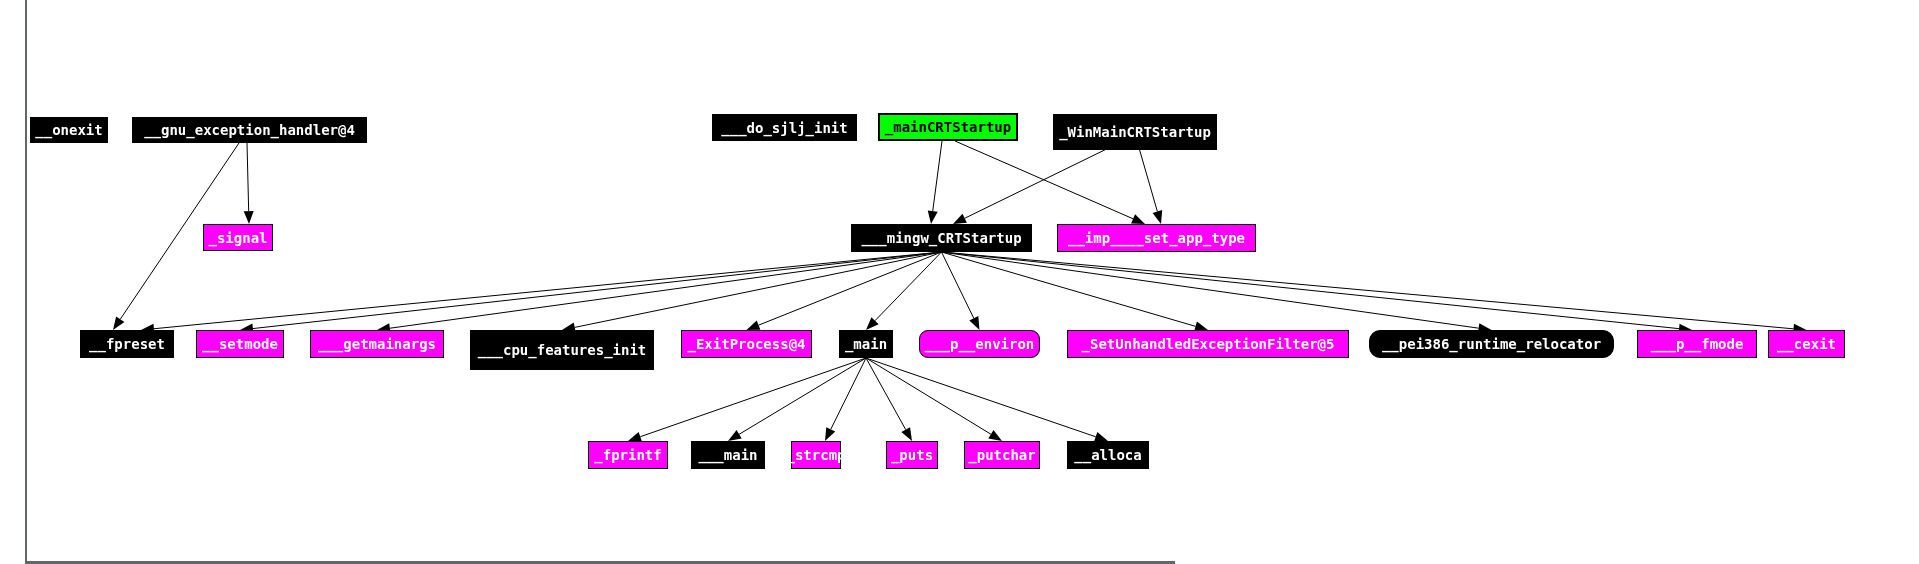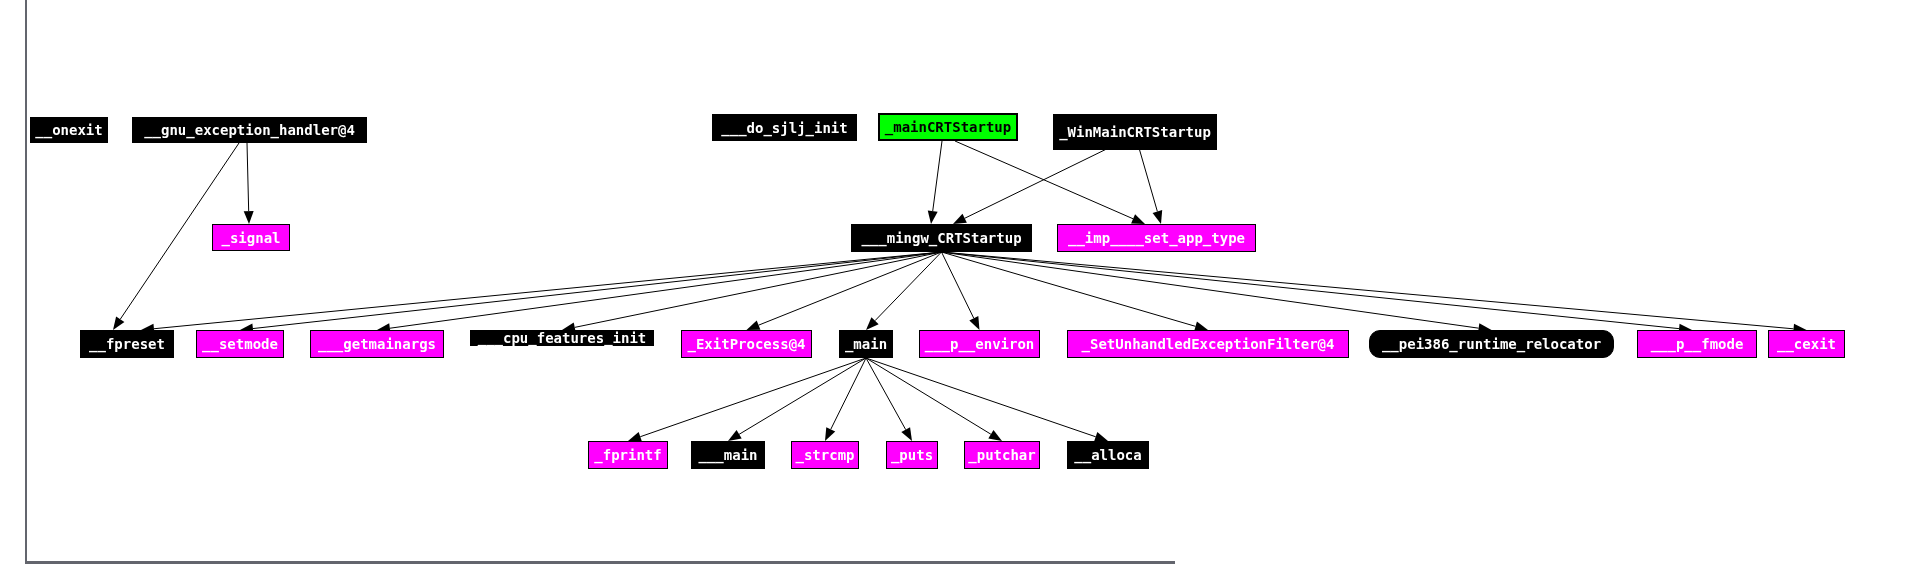--- a/index.html
+++ b/index.html
@@ -67,37 +67,37 @@
       <polygon points="977,441 963.2985934854606,438.49571177310986 968.5080151103199,429.9597920022562" fill="#000000"></polygon>
       <line x1="841" y1="358" x2="1070.7031481776387" y2="436.78248470555377" stroke="#000000" stroke-width="1"></line>
       <polygon points="1083,441 1069.081026910544,441.51204309876965 1072.3252694447333,432.0529263123379" fill="#000000"></polygon>
     </svg>
   <div id="nodes">
       <div class="node n-black" style="left: 5px; top: 117px; width: 78px; height: 26px;">__onexit</div>
       <div class="node n-black" style="left: 107px; top: 117px; width: 235px; height: 26px;">__gnu_exception_handler@4</div>
       <div class="node n-black" style="left: 687px; top: 114px; width: 145px; height: 27px; text-align: right;">___do_sjlj_init</div>
       <div class="node n-green" style="left: 853px; top: 113px; width: 140px; height: 28px;">_mainCRTStartup</div>
       <div class="node n-black" style="left: 1028px; top: 114px; width: 164px; height: 36px;">_WinMainCRTStartup</div>
-      <div class="node n-magenta" style="left: 187px; top: 224px; width: 78px; height: 27px;">_signal</div>
+      <div class="node n-magenta" style="left: 178px; top: 224px; width: 70px; height: 27px;">_signal</div>
       <div class="node n-black" style="left: 826px; top: 224px; width: 181px; height: 28px;">___mingw_CRTStartup</div>
       <div class="node n-magenta" style="left: 1032px; top: 224px; width: 199px; height: 28px;">__imp____set_app_type</div>
       <div class="node n-black" style="left: 55px; top: 330px; width: 94px; height: 28px;">__fpreset</div>
       <div class="node n-magenta" style="left: 171px; top: 330px; width: 88px; height: 28px;">__setmode</div>
       <div class="node n-magenta" style="left: 285px; top: 330px; width: 134px; height: 28px;">___getmainargs</div>
-      <div class="node n-black" style="left: 445px; top: 330px; width: 184px; height: 16px;">___cpu_features_init</div>
+      <div class="node n-black" style="left: 445px; top: 330px; width: 184px; height: 40px;">___cpu_features_init</div>
       <div class="node n-magenta" style="left: 656px; top: 330px; width: 131px; height: 28px;">_ExitProcess@4</div>
       <div class="node n-black" style="left: 814px; top: 330px; width: 54px; height: 28px;">_main</div>
-      <div class="node n-magenta" style="left: 894px; top: 330px; width: 121px; height: 28px;">___p__environ</div>
-      <div class="node n-magenta" style="left: 1042px; top: 330px; width: 282px; height: 28px;">_SetUnhandledExceptionFilter@4</div>
+      <div class="node n-magenta" style="left: 894px; top: 330px; width: 121px; height: 28px; border-radius: 9px;">___p__environ</div>
+      <div class="node n-magenta" style="left: 1042px; top: 330px; width: 282px; height: 28px;">_SetUnhandledExceptionFilter@5</div>
       <div class="node n-black" style="left: 1344px; top: 330px; width: 245px; height: 28px; border-radius: 11px;">__pei386_runtime_relocator</div>
       <div class="node n-magenta" style="left: 1612px; top: 330px; width: 120px; height: 28px;">___p__fmode</div>
       <div class="node n-magenta" style="left: 1743px; top: 330px; width: 77px; height: 28px;">__cexit</div>
       <div class="node n-magenta" style="left: 563px; top: 441px; width: 80px; height: 28px;">_fprintf</div>
       <div class="node n-black" style="left: 666px; top: 441px; width: 74px; height: 28px;">___main</div>
-      <div class="node n-magenta" style="left: 766px; top: 441px; width: 68px; height: 28px;">_strcmp</div>
+      <div class="node n-magenta" style="left: 766px; top: 441px; width: 50px; height: 28px;">_strcmp</div>
       <div class="node n-magenta" style="left: 861px; top: 441px; width: 52px; height: 28px;">_puts</div>
       <div class="node n-magenta" style="left: 939px; top: 441px; width: 76px; height: 28px;">_putchar</div>
       <div class="node n-black" style="left: 1042px; top: 441px; width: 82px; height: 28px;">__alloca</div>
     </div>
   <div id="left-border"></div>
   <div id="bottom-border"></div>
   <div id="vscroll">
     <div id="vthumb"></div>
   </div>
 </div>

